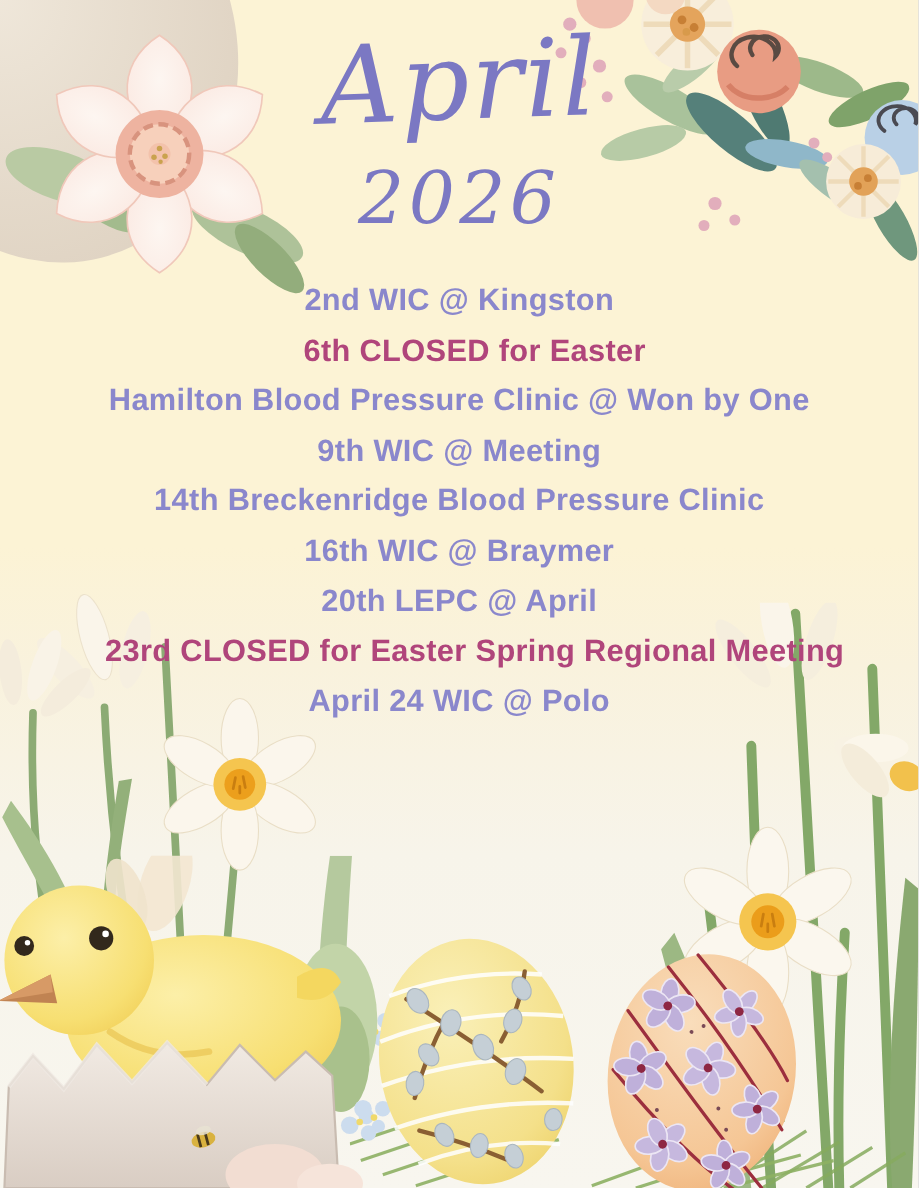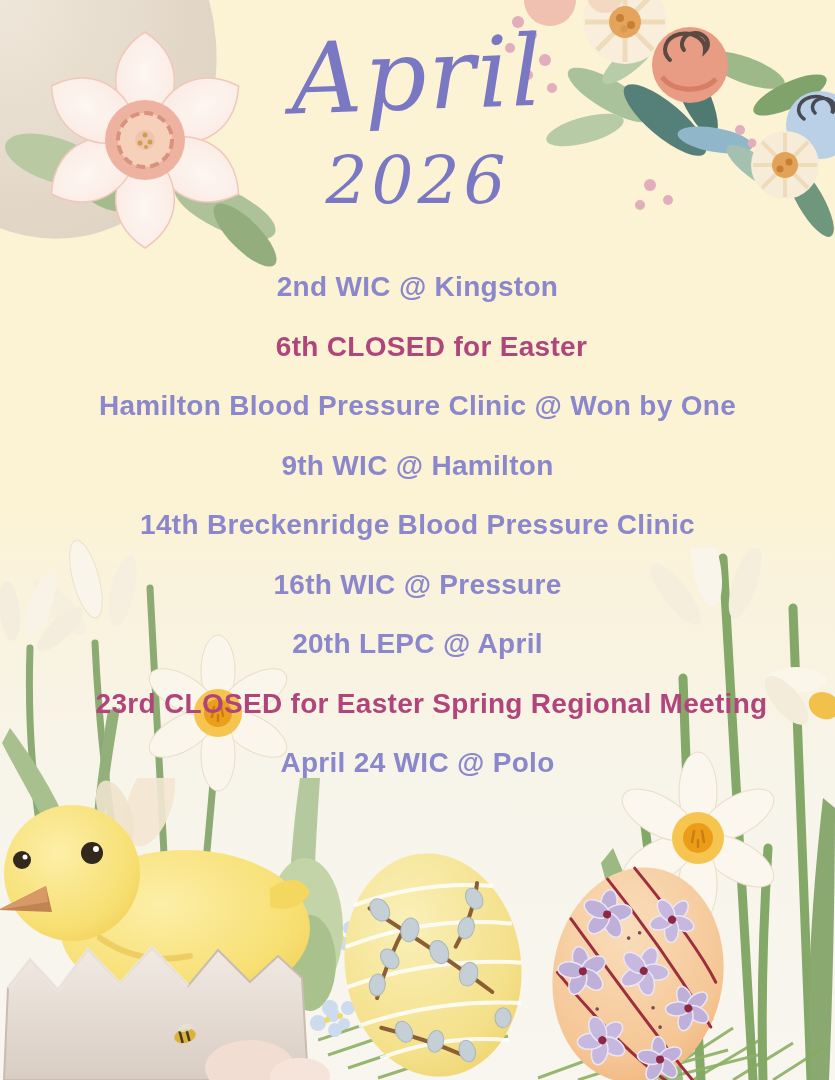--- a/index.html
+++ b/index.html
@@ -53,21 +53,20 @@
     top:250px;left:0;width:100%;
     text-align:center;
   }
   .event-line{
     font-weight:bold;
     font-size:28px;
     line-height:45.5px;
     color:var(--event-color);
     letter-spacing:0.3px;
     white-space:nowrap;
-    margin-top:14px;
   }
   .event-line.closed{color:var(--closed-color);padding-left:28px;}
 </style>
 </head>
 <body>
 
 <div id="flyer">
 
   <svg id="deco-top-left" class="deco" width="300" height="285" viewBox="0 0 300 285">
     <defs>
@@ -508,22 +507,22 @@
     </g>
   </svg>
 
   <div class="text-layer">
     <div class="title">April</div>
     <div class="year">2026</div>
     <div class="events">
       <div class="event-line">2nd WIC @ Kingston</div>
       <div class="event-line closed">6th CLOSED for Easter</div>
       <div class="event-line">Hamilton Blood Pressure Clinic @ Won by One</div>
-      <div class="event-line">9th WIC @ Hamilton</div>
+      <div class="event-line">9th WIC @ Meeting</div>
       <div class="event-line">14th Breckenridge Blood Pressure Clinic</div>
-      <div class="event-line">16th WIC @ Pressure</div>
+      <div class="event-line">16th WIC @ Braymer</div>
       <div class="event-line">20th LEPC @ April</div>
       <div class="event-line closed">23rd CLOSED for Easter Spring Regional Meeting</div>
       <div class="event-line">April 24 WIC @ Polo</div>
     </div>
   </div>
 
 </div>
 
 </body></html>

